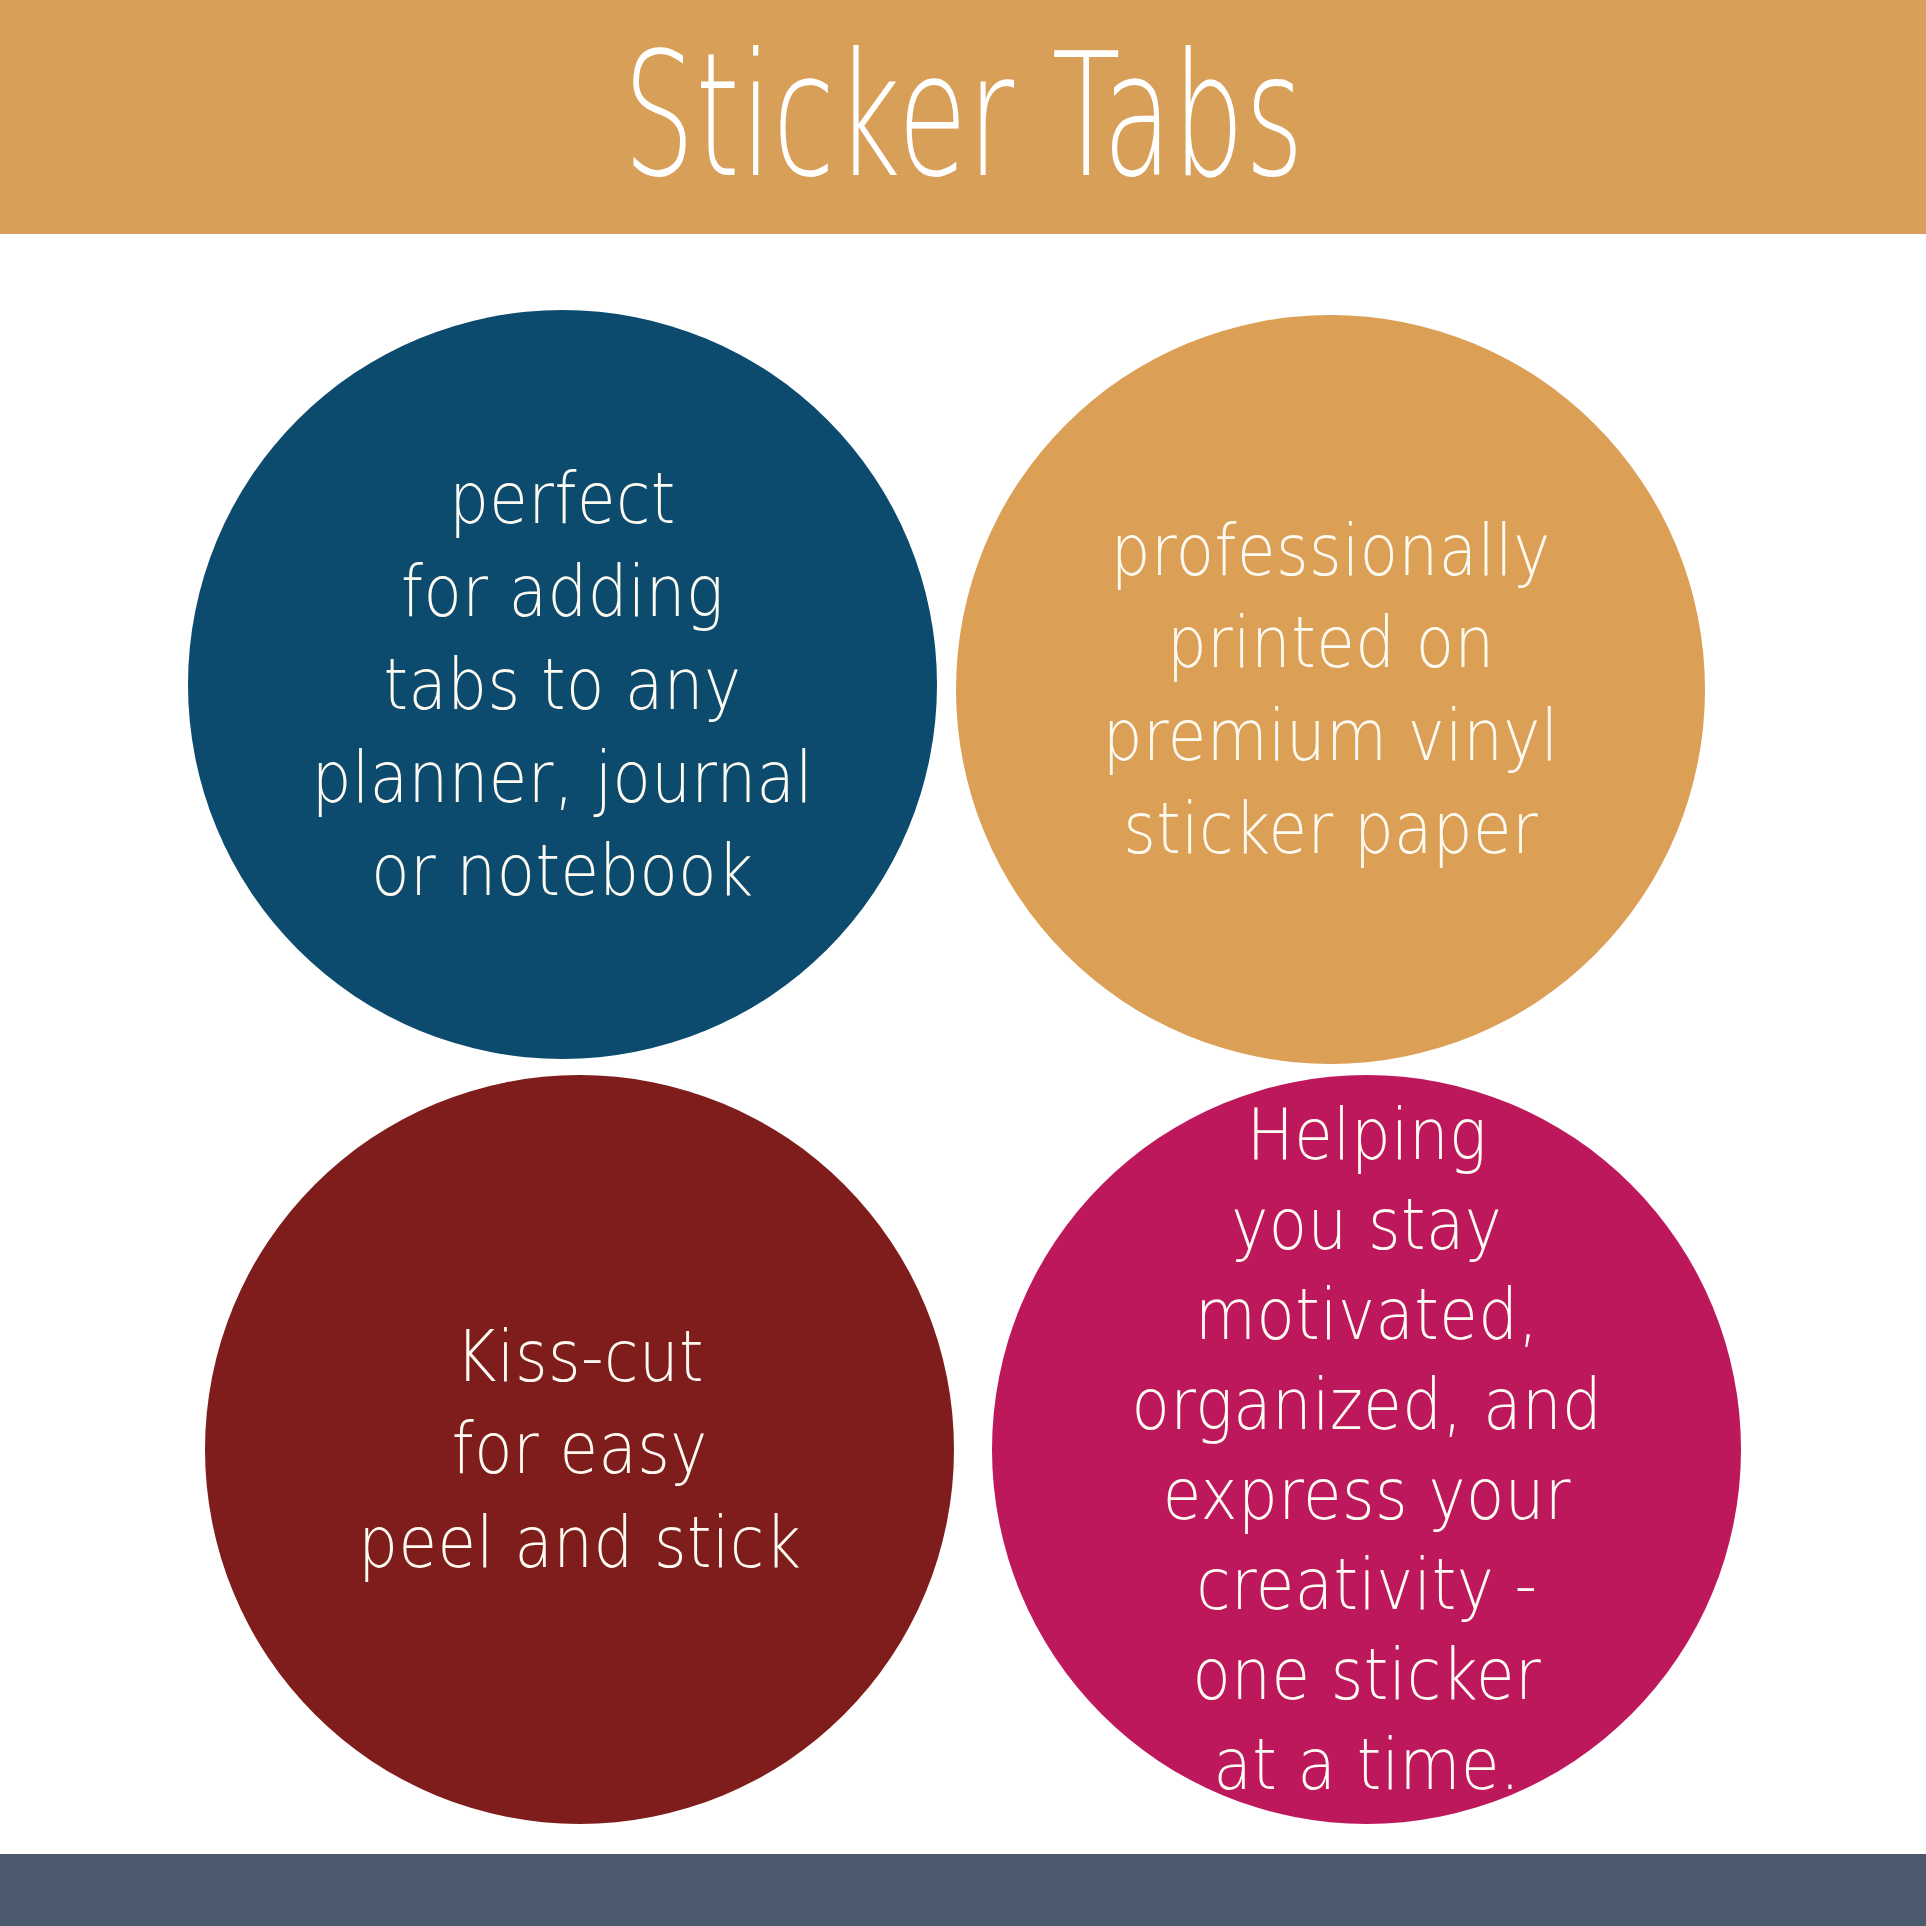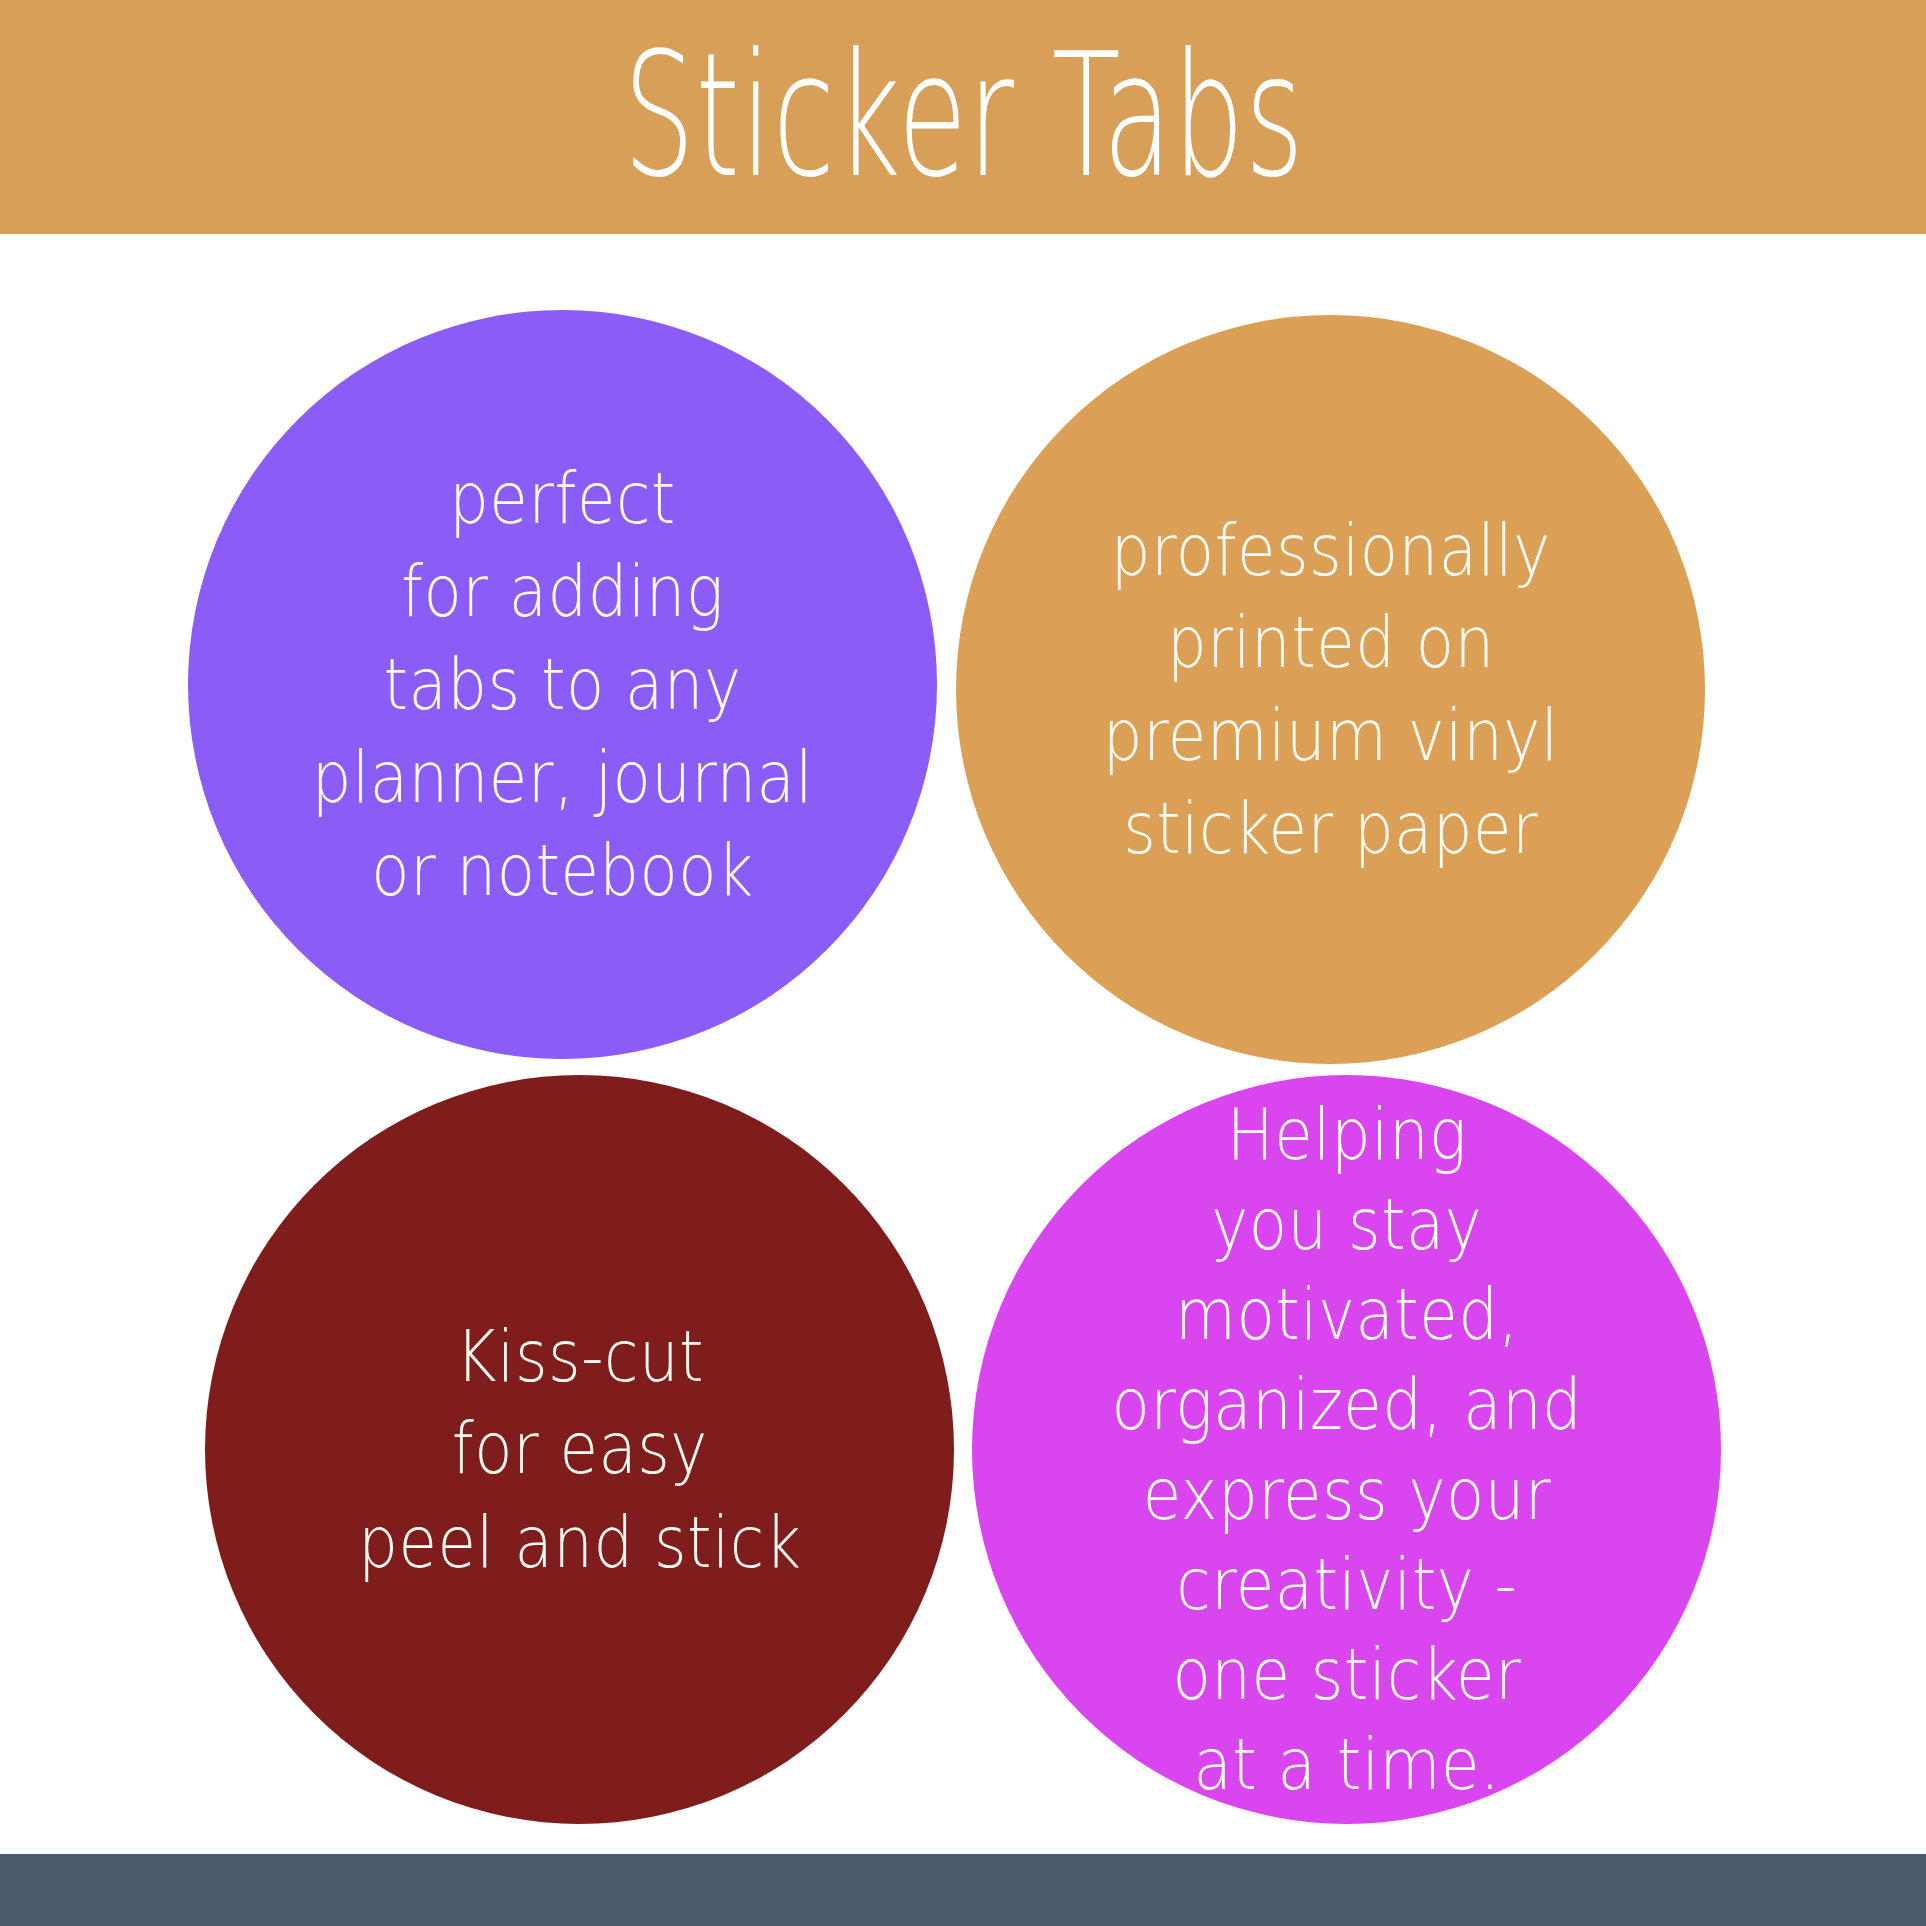--- a/index.html
+++ b/index.html
@@ -70,24 +70,24 @@
     color: #fdfaf2;
     text-align: center;
     line-height: 1.30;
     letter-spacing: 0.5px;
     transform: scaleX(0.92) scaleY(1.05);
     transform-origin: center center;
     white-space: pre-line;
   }
 
   
-  .c-green  { left: 188px;  top: 76px;   background: #8b5cf6; }
+  .c-green  { left: 188px;  top: 76px;   background: #0c4a6e; }
   .c-orange { left: 956px; top: 81px;   background: #dba055; }
   .c-blue   { left: 205px;  top: 841px;  background: #7f1d1d; }
-  .c-pink   { left: 972px; top: 841px;  background: #d946ef; }
+  .c-pink   { left: 992px; top: 841px;  background: #be185d; }
 
   .c-green  .circle-text { font-size: 68px; }
   .c-orange .circle-text { font-size: 68px; }
   .c-blue   .circle-text { font-size: 68px; }
   .c-pink   .circle-text { font-size: 68px; line-height: 1.26; }
 
   
   .footer-bar {
     position: absolute;
     left: 0;

